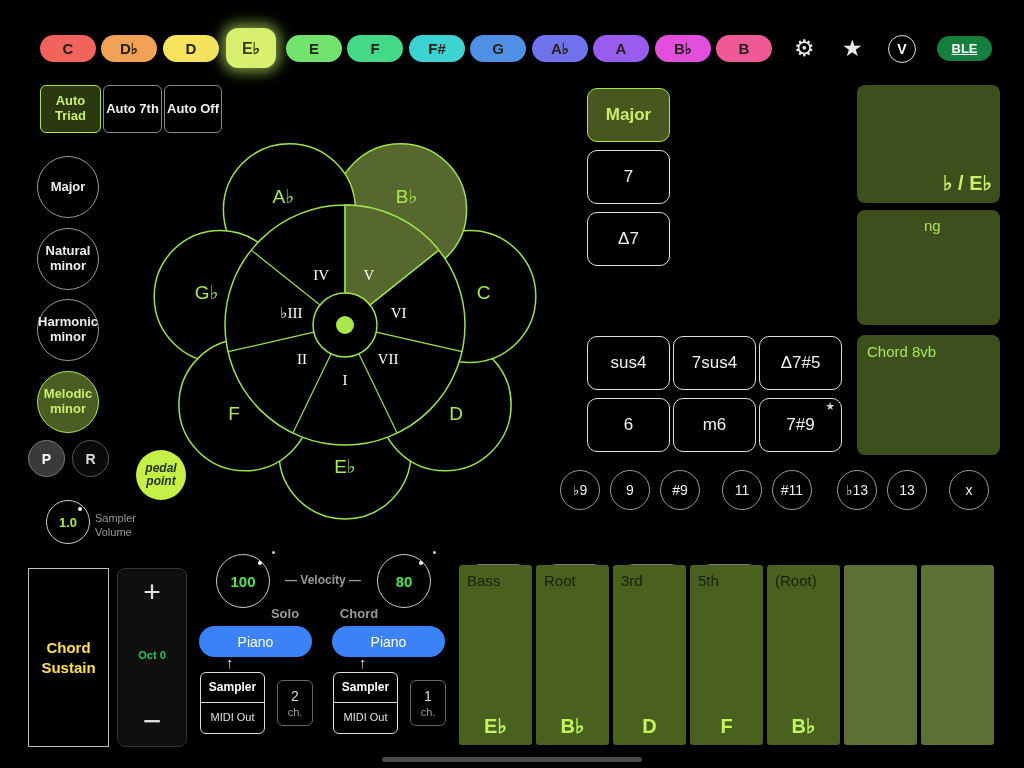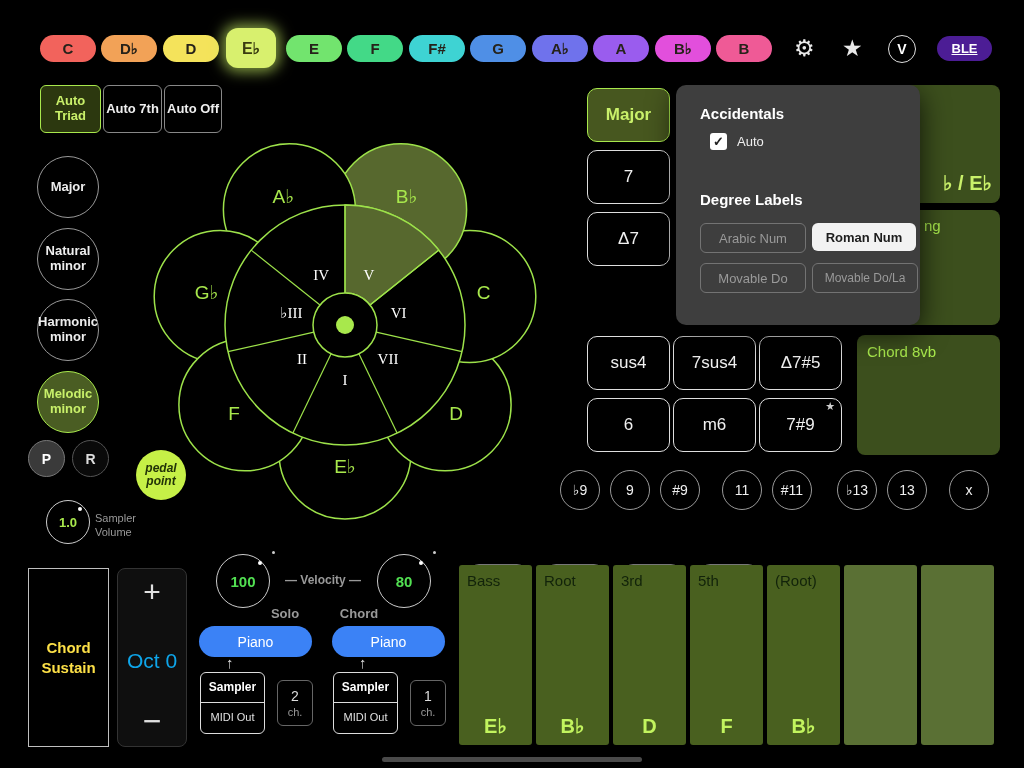--- a/index.html
+++ b/index.html
@@ -87,21 +87,21 @@
   .pad{position:absolute;top:565px;width:73px;height:180px;border-radius:3px;}
   .padlabel{position:absolute;top:7px;left:8px;color:#12230a;font-size:15px;}
   .padnote{position:absolute;bottom:7px;width:100%;text-align:center;color:#c2f45e;font-size:20px;font-weight:bold;}
 
   
   .sustain{position:absolute;left:28px;top:568px;width:79px;height:177px;border:1.5px solid #bfbfbf;border-radius:0;
            color:#fde047;font-weight:bold;font-size:15px;line-height:1.3;background:#000;
            display:flex;align-items:center;justify-content:center;text-align:center;}
   .oct{position:absolute;left:117px;top:568px;width:68px;height:177px;background:#0f0f0f;border:1px solid #333;border-radius:8px;}
   .octplus{position:absolute;top:6px;width:100%;text-align:center;color:#e0e0e0;font-size:30px;font-weight:300;}
-  .octlabel{position:absolute;top:80px;width:100%;text-align:center;color:#0ea5e9;font-weight:normal;font-size:21px;}
+  .octlabel{position:absolute;top:80px;width:100%;text-align:center;color:#22c55e;font-weight:bold;font-size:11px;}
   .octminus{position:absolute;bottom:6px;width:100%;text-align:center;color:#e0e0e0;font-size:32px;font-weight:300;}
   .knob{position:absolute;width:52px;height:52px;border-radius:50%;border:1.5px solid #ccc;background:#000;
         color:#52e052;font-size:15px;font-weight:bold;display:flex;align-items:center;justify-content:center;}
   .knobmark{position:absolute;width:3px;height:3px;border-radius:50%;background:#ccc;}
   .midtext{position:absolute;color:#999;font-weight:bold;text-align:center;}
   .inst{position:absolute;top:626px;width:113px;height:31px;border-radius:16px;background:#3b82f6;
         color:#fff;font-size:14px;display:flex;align-items:center;justify-content:center;}
   .uparrow{position:absolute;top:654px;color:#ddd;font-size:15px;}
   .samplerbox{position:absolute;top:672px;width:63px;height:60px;border:1.5px solid #ddd;border-radius:6px;
               text-align:center;background:#000;}
@@ -127,21 +127,21 @@
   <div class="keypill" style="left: 409px; background: rgb(62, 211, 211);">F#</div>
   <div class="keypill" style="left: 470px; background: rgb(79, 143, 230);">G</div>
   <div class="keypill" style="left: 532px; background: rgb(111, 114, 236);">A♭</div>
   <div class="keypill" style="left: 593px; background: rgb(154, 92, 238);">A</div>
   <div class="keypill" style="left: 655px; background: rgb(226, 79, 220);">B♭</div>
   <div class="keypill" style="left: 716px; background: rgb(239, 90, 150);">B</div>
 
   <span class="topicon" style="left:794px;top:35px">⚙</span>
   <span class="topicon" style="left:842px;top:35px">★</span>
   <div class="vbtn">V</div>
-  <div class="ble" style="background: #4c1d95; text-decoration: underline;">BLE</div>
+  <div class="ble" style="background: #15803d; text-decoration: underline;">BLE</div>
 
   <div class="autobtn sel" style="left:40px;width:55px">Auto Triad</div>
   <div class="autobtn" style="left:103px;width:53px">Auto 7th</div>
   <div class="autobtn" style="left:164px;width:52px">Auto Off</div>
 
   <div class="scalebtn" style="top:156px">Major</div>
   <div class="scalebtn" style="top:228px">Natural minor</div>
   <div class="scalebtn" style="top:299px">Harmonic minor</div>
   <div class="scalebtn sel" style="top:371px">Melodic minor</div>
 
@@ -214,34 +214,20 @@
   <div class="sidepanel" style="top: 85px; height: 118px; background: rgb(60, 79, 29);">
     <span class="panel-chordname">♭ / E♭</span>
   </div>
   <div class="sidepanel" style="top: 210px; height: 115px; background: rgb(60, 79, 29);">
     <span class="panel-fragment">ng</span>
   </div>
   <div class="sidepanel" style="top: 335px; height: 120px; background: rgb(60, 79, 29);">
     <span class="panel-8vb-label">Chord 8vb</span>
   </div>
 
-  <div class="popup">
-    <div class="popup-title" style="top:20px">Accidentals</div>
-    <div class="checkrow">
-      <span class="checkbox">
-        <span>✓</span>
-      </span>
-      <span class="checklabel">Auto</span>
-    </div>
-    <div class="popup-title" style="top:106px">Degree Labels</div>
-    <div class="opt dim" style="left:24px;top:138px">Arabic Num</div>
-    <div class="opt sel" style="left:136px;top:138px">Roman Num</div>
-    <div class="opt dim" style="left:24px;top:178px">Movable Do</div>
-    <div class="opt dim small" style="left:136px;top:178px">Movable Do/La</div>
-  </div>
 
   <div class="ext" style="left:560px">♭9</div>
   <div class="ext" style="left:610px">9</div>
   <div class="ext" style="left:660px">#9</div>
   <div class="ext" style="left:722px">11</div>
   <div class="ext" style="left:772px">#11</div>
   <div class="ext" style="left:837px">♭13</div>
   <div class="ext" style="left:887px">13</div>
   <div class="ext" style="left:949px">x</div>
 

